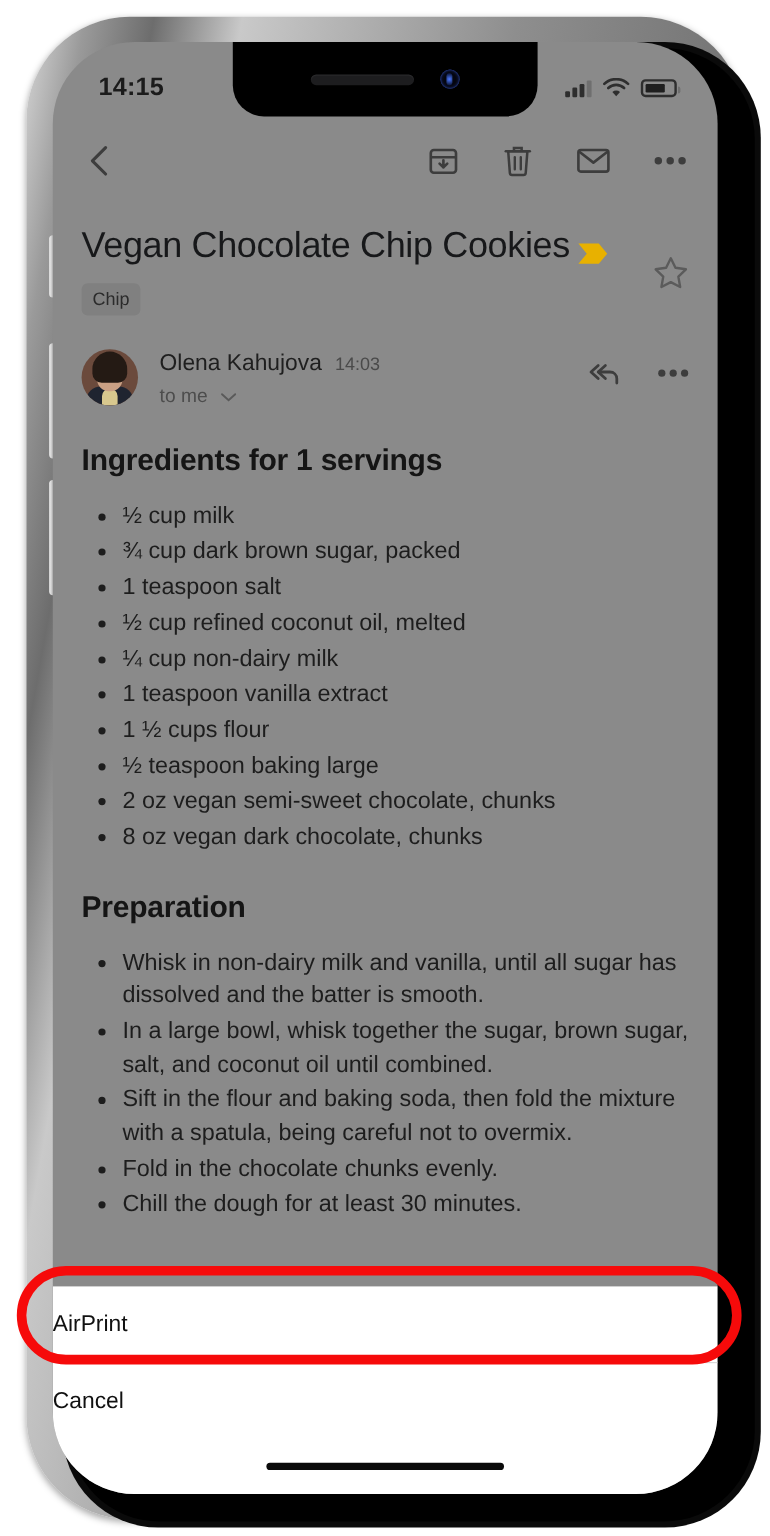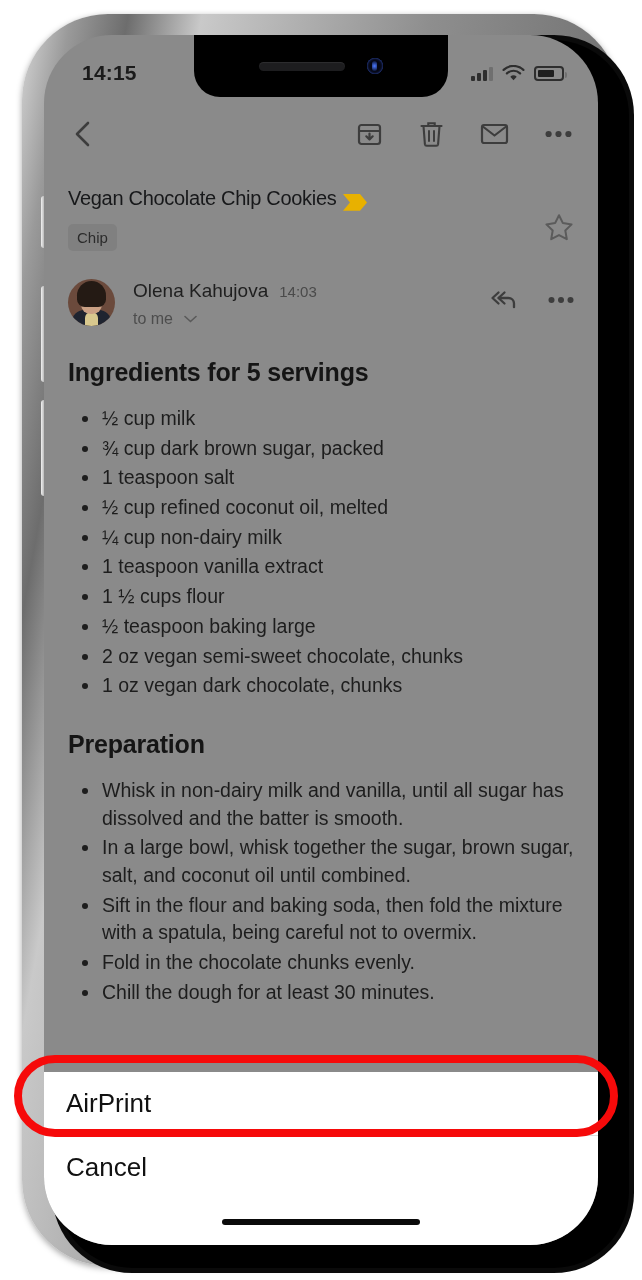--- a/index.html
+++ b/index.html
@@ -185,21 +185,21 @@
     padding: 0 24px;
     color: #1e1e1e;
     overflow: hidden;
   }
   .subject-row {
     display: flex;
     align-items: flex-start;
     padding: 24px 0 0 0;
   }
   .subject {
-    font-size: 20px;
+    font-size: 30px;
     font-weight: normal;
     letter-spacing: -.3px;
     color: #17181a;
     line-height: 1.18;
     flex: 1;
   }
   .imp-chevron {
     margin-left: 6px;
     display: inline-block;
     vertical-align: middle;
@@ -305,22 +305,21 @@
     position: absolute;
     left: 0; right: 0; bottom: 0;
     background: #ffffff;
     z-index: 50;
     padding: 0 0 0 0;
   }
   .sheet-item {
     height: 63px;
     display: flex;
     align-items: center;
-    padding-left: 22px;
-    font-size: 26px;
+    font-size: 19px;
     color: #111111;
   }
   .sheet-sep {
     height: 1px;
     background: #d9d9d9;
     margin-left: 0;
   }
   .home-bar-wrap {
     height: 46px;
     display: flex;
@@ -480,32 +479,32 @@
           <span class="icon">
             <svg width="26" height="8" viewBox="0 0 26 8">
               <circle cx="3.5" cy="4" r="3" fill="#3d3d3d"></circle>
               <circle cx="13" cy="4" r="3" fill="#3d3d3d"></circle>
               <circle cx="22.5" cy="4" r="3" fill="#3d3d3d"></circle>
             </svg>
           </span>
         </div>
       </div>
 
-      <div class="section-h">Ingredients for 5 servings</div>
+      <div class="section-h">Ingredients for 1 servings</div>
       <ul class="recipe" id="ingredients-list">
           <li>½ cup milk</li>
           <li>¾ cup dark brown sugar, packed</li>
           <li>1 teaspoon salt</li>
           <li>½ cup refined coconut oil, melted</li>
           <li>¼ cup non-dairy milk</li>
           <li>1 teaspoon vanilla extract</li>
           <li>1 ½ cups flour</li>
           <li>½ teaspoon baking large</li>
           <li>2 oz vegan semi-sweet chocolate, chunks</li>
-          <li>1 oz vegan dark chocolate, chunks</li>
+          <li>8 oz vegan dark chocolate, chunks</li>
         </ul>
 
       <div class="section-h">Preparation</div>
       <ul class="recipe prep" id="prep-list">
           <li>Whisk in non-dairy milk and vanilla, until all sugar has dissolved and the batter is smooth.</li>
           <li>In a large bowl, whisk together the sugar, brown sugar, salt, and coconut oil until combined.</li>
           <li>Sift in the flour and baking soda, then fold the mixture with a spatula, being careful not to overmix.</li>
           <li>Fold in the chocolate chunks evenly.</li>
           <li>Chill the dough for at least 30 minutes.</li>
         </ul>

